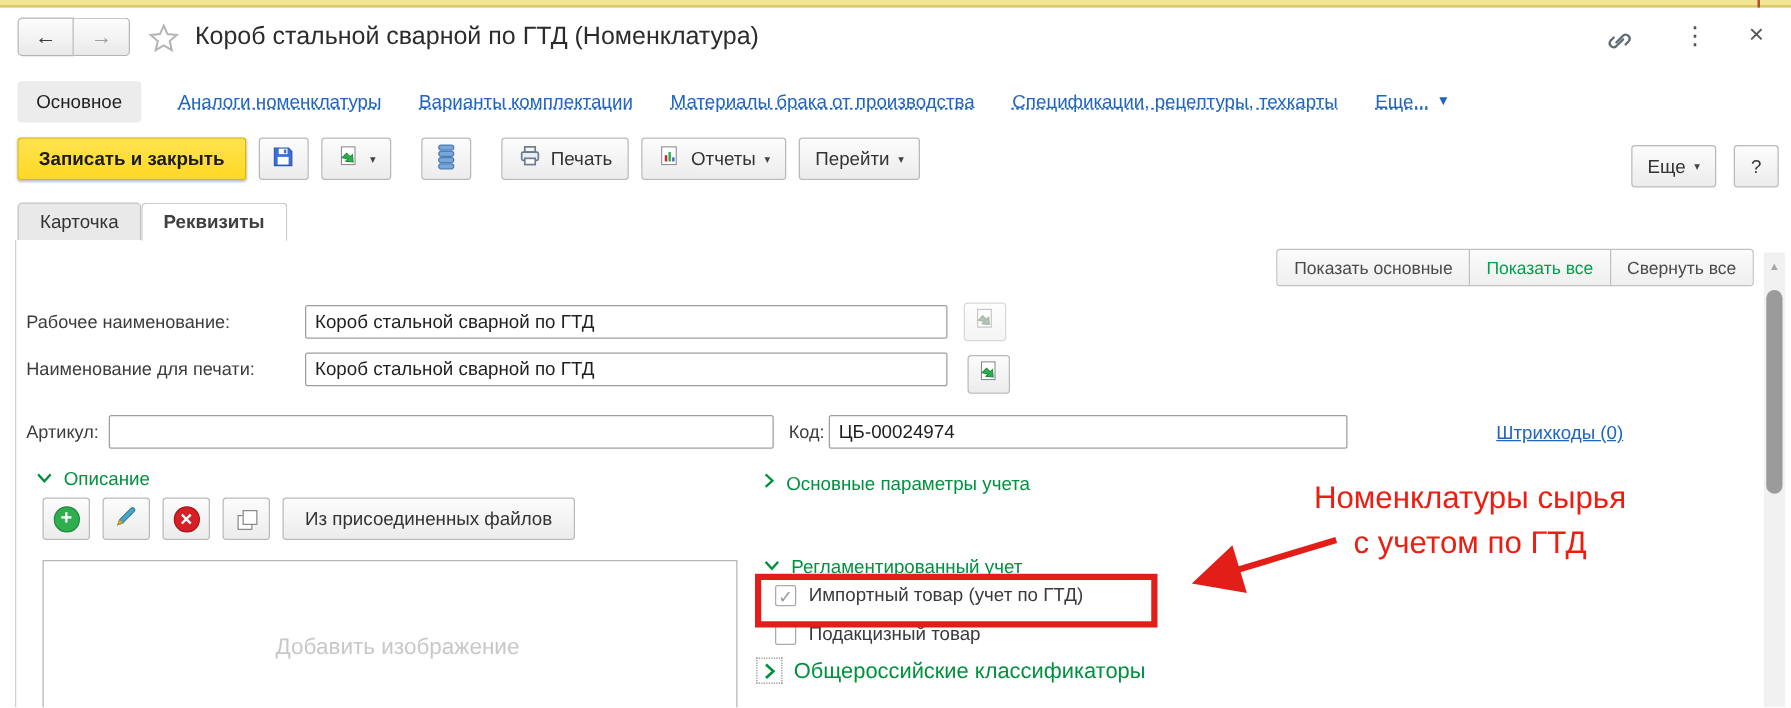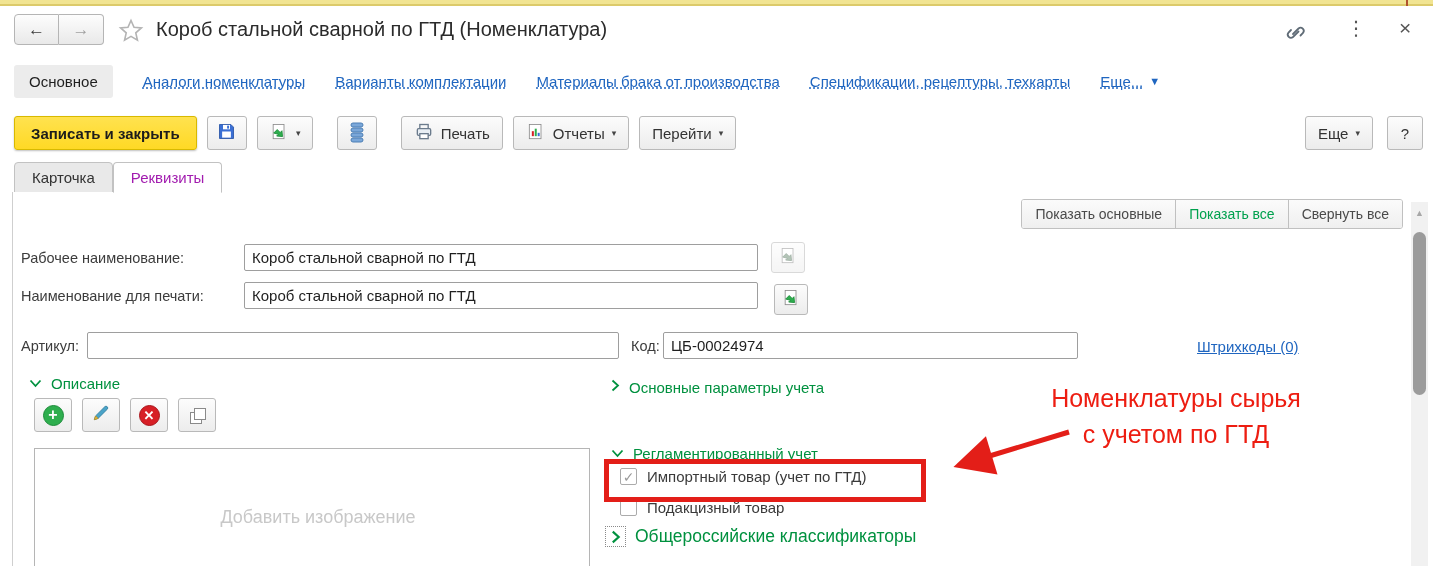--- a/index.html
+++ b/index.html
@@ -29,38 +29,38 @@
   
   .navrow { position:absolute; left:0; top:62px; width:1433px; height:38px;
     display:flex; align-items:center; padding-left:14px; gap:30px; }
   .nav-active { background:#ececec; border-radius:3px; padding:8px 15px; font-size:15px; color:#1f1f1f; }
   .navrow a { font-size:15px; color:#2066c0; text-decoration:underline dotted; cursor:pointer; white-space:nowrap; }
   .nav-more { display:flex; align-items:center; gap:6px; }
   .nav-more .caret { color:#2066c0; font-size:11px; text-decoration:none; }
 
   
   .toolbar { position:absolute; left:0; top:110px; width:1433px; height:46px;
-    display:flex; align-items:center; padding-left:14px; gap:10px; }
+    display:flex; padding-left:14px; gap:10px; }
   .btn { height:34px; border:1px solid #b9b9b9; border-radius:3px;
     background:linear-gradient(#fcfcfc,#ececec); display:flex; align-items:center;
     justify-content:center; gap:7px; font-size:15px; color:#333; cursor:pointer; padding:0 12px; }
   .btn.icon-only { width:40px; padding:0; }
   .btn-yellow { height:34px; padding:0 16px; background:linear-gradient(#ffe24f,#ffd925);
     border:1px solid #d8b900; border-radius:3px; font-weight:bold; font-size:15px; color:#1c1c1c;
     box-shadow:0 1px 2px rgba(0,0,0,.25); cursor:pointer; }
   .caret { font-size:9px; color:#444; }
   .gap18 { margin-left:14px; }
   .toolbar-right { position:absolute; right:10px; top:0; height:46px; display:flex; align-items:center; gap:14px; }
   .btn-help { width:36px; }
 
   
   .tabs { position:absolute; left:14px; top:162px; display:flex; }
   .tab { padding:6px 17px; font-size:15px; border:1px solid #c2c2c2; border-radius:4px 4px 0 0; cursor:pointer; }
   .tab.inactive { background:#e9e9e9; color:#333; height:38px; }
-  .tab.active { background:#fff; color:#a21caf; border-bottom:1px solid #fff; height:31px; position:relative; z-index:2; }
+  .tab.active { background:#fff; color:#404040; border-bottom:1px solid #fff; height:31px; position:relative; z-index:2;font-weight:bold; }
 
   
   .panel { position:absolute; left:12px; top:192px; width:1421px; height:374px;
     border-left:1px solid #cfcfcf; background:#fff; }
 
   .analog-link { position:absolute; left:18px; top:11px; font-size:15px; color:#2066c0;
     text-decoration:underline; cursor:pointer; }
 
   .viewbtns { position:absolute; right:30px; top:7px; display:flex;
     border:1px solid #c0c0c0; border-radius:3px; overflow:hidden; }
@@ -286,20 +286,21 @@
               <path d="M4 20 L5.5 15.5 L8.5 18.5 Z" fill="#f0c040" stroke="#b98f20"></path>
             </svg>
         </span>
       </div>
       <div class="tool38">
           <span class="circle red">✕</span>
         </div>
       <div class="tool38">
           <span class="copy-ico"></span>
         </div>
+      <button class="attach-btn">Из присоединенных файлов</button>
     </div>
 
     <div class="img-box">
       <div class="img-placeholder">Добавить изображение</div>
     </div>
 
     <div class="sec-head" style="left:598px; top:186px;">
       <span>
         <svg width="9" height="13" viewBox="0 0 9 13">
             <polyline points="1.5,1.5 7,6.5 1.5,11.5" fill="none" stroke="#00913f" stroke-width="1.8"></polyline>

